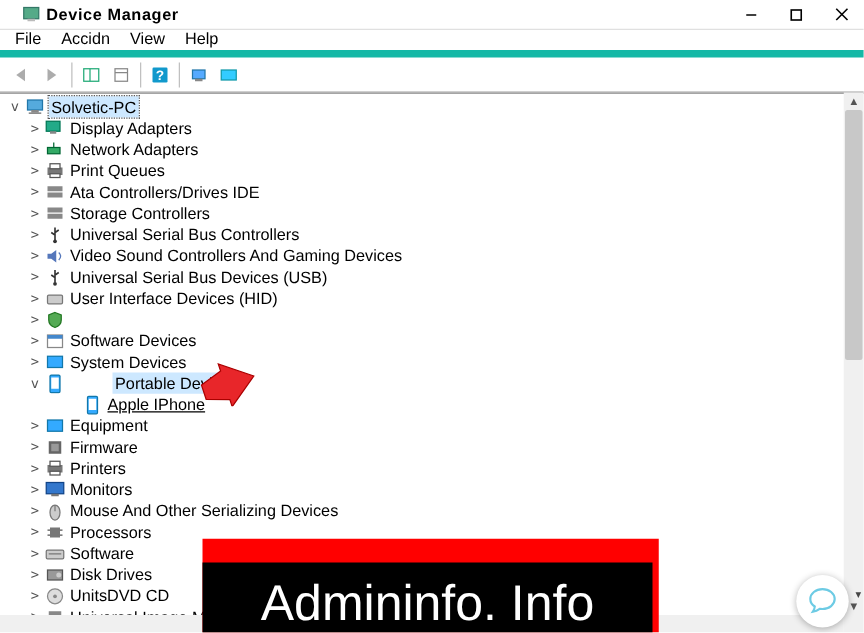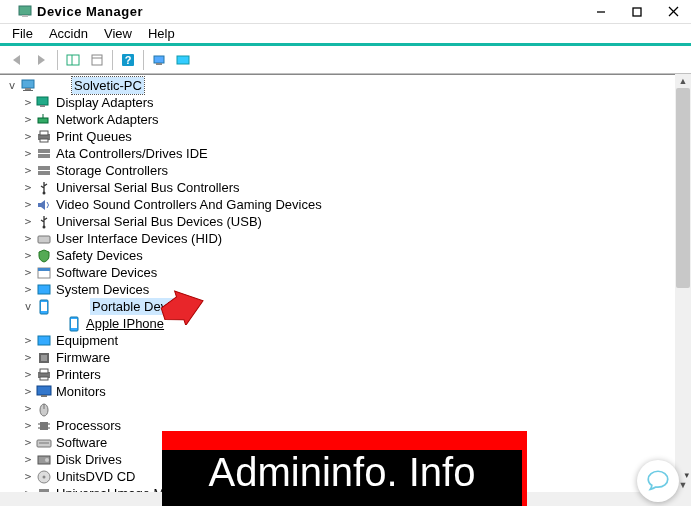--- a/index.html
+++ b/index.html
@@ -4,51 +4,51 @@
 <style>
 * { box-sizing: border-box; margin: 0; padding: 0; }
 body { width: 691px; height: 506px; font-family: "Segoe UI", Tahoma, sans-serif; font-size: 13px; background: #fff; position: relative; overflow: hidden; }
 
 .titlebar { height: 24px; display: flex; align-items: center; padding-left: 17px; border-bottom: 1px solid #e0e0e0; }
 .titlebar .ico { width: 16px; height: 16px; margin-right: 4px; display: inline-flex; align-items: center; justify-content: center; }
 .titlebar .title { font-weight: 600; letter-spacing: 0.5px; flex: 1; }
 .winbtns { display: flex; }
 .winbtn { width: 36px; height: 24px; display: flex; align-items: center; justify-content: center; font-family: Arial; font-size: 13px; }
 
-.menubar { height: 22px; display: flex; align-items: flex-end; padding-left: 6px; gap: 4px; border-bottom: 3px solid #14b8a6; }
+.menubar { height: 22px; display: flex; align-items: flex-end; padding-left: 6px; gap: 4px; border-bottom: 6px solid #14b8a6; }
 .menubar span { padding: 2px 6px; }
 
 .toolbar { height: 28px; display: flex; align-items: center; padding-left: 6px; border-bottom: 1px solid #c0c0c0; gap: 0; }
 .tbtn { width: 24px; height: 24px; display: flex; align-items: center; justify-content: center; border: 1px solid transparent; }
 .tbtn.disabled { opacity: 0.4; }
 .tsep { width: 1px; height: 20px; background: #c0c0c0; margin: 0 3px; }
 
 .tree-container { position: absolute; top: 74px; left: 0; right: 0; bottom: 14px; overflow: hidden; border-top: 1px solid #888; }
 .tree { padding: 2px 0 2px 4px; white-space: nowrap; }
 .node { display: flex; align-items: center; height: 17px; line-height: 17px; }
 .node .tw { width: 12px; text-align: center; font-size: 11px; color: #555; font-family: monospace; }
 .node .ico { width: 16px; height: 16px; margin: 0 3px 0 2px; display: inline-flex; align-items: center; justify-content: center; flex-shrink: 0; }
 .node .lbl { padding: 0 1px; }
-.node.root .lbl { background: #cde8ff; outline: 1px dotted #555; padding: 0 2px; margin-left: 33px; }
+.node.root .lbl { background: #cde8ff; outline: 1px dotted #555; padding: 0 2px; }
 .node.highlight .lbl { background: #cde8ff; padding: 0 2px; margin-left: 35px; }
 .lvl0 { padding-left: 2px; }
 .lvl1 { padding-left: 18px; }
 .lvl2 { padding-left: 48px; text-decoration: underline; }
 
 .vscroll { position: absolute; top: 74px; right: 0; bottom: 14px; width: 16px; background: #f0f0f0; }
 .vscroll .thumb { position: absolute; top: 14px; left: 1px; right: 1px; height: 200px; background: #c8c8c8; border-radius: 2px; }
 .vscroll .arr { position: absolute; left: 0; right: 0; height: 14px; display: flex; align-items: center; justify-content: center; font-size: 9px; color: #555; }
 .vscroll .up { top: 0; } .vscroll .dn { bottom: 0; }
 .hscroll { position: absolute; left: 0; right: 16px; bottom: 0; height: 14px; background: #f0f0f0; }
 .corner { position: absolute; right: 0; bottom: 0; width: 16px; height: 14px; background: #f0f0f0; }
 
 .arrow-annot { position: absolute; left: 160px; top: 289px; pointer-events: none; }
 
 .watermark { position: absolute; left: 162px; bottom: 0; width: 365px; height: 75px; background: #ff0000; display: flex; align-items: flex-end; pointer-events: none; }
-.watermark .inner { width: 360px; height: 56px; background: #000; color: #fff; font-size: 40px; font-weight: 400; font-family: Arial, sans-serif; letter-spacing: 0; display: flex; align-items: flex-start; justify-content: center; }
+.watermark .inner { width: 360px; height: 56px; background: #000; color: #fff; font-size: 40px; font-weight: 400; font-family: Arial, sans-serif; letter-spacing: 0; display: flex; align-items: flex-end; justify-content: center; }
 
 .chat-bubble { position: absolute; right: 12px; bottom: 4px; width: 42px; height: 42px; border-radius: 50%; background: #fff; box-shadow: 0 1px 6px rgba(0,0,0,0.3); display: flex; align-items: center; justify-content: center; }
 .chat-bubble svg { width: 26px; height: 26px; }
 .chat-drop { position: absolute; right: 2px; bottom: 26px; font-size: 9px; color: #444; }
 </style>
 </head>
 <body>
 
 <div class="titlebar">
   <span class="ico">
@@ -233,21 +233,20 @@
         </span>
         <span class="lbl">User Interface Devices (HID)</span>
       </div>
       <div class="node lvl1">
         <span class="tw">&gt;</span>
         <span class="ico">
           <svg width="16" height="16">
             <path d="M8 2l5 2v4c0 3-2 5-5 6-3-1-5-3-5-6V4z" fill="#5a5" stroke="#272"></path>
           </svg>
         </span>
-        <span class="lbl">Safety Devices</span>
       </div>
       <div class="node lvl1">
         <span class="tw">&gt;</span>
         <span class="ico">
           <svg width="16" height="16">
             <rect x="2" y="3" width="12" height="10" fill="#fff" stroke="#888"></rect>
             <rect x="2" y="3" width="12" height="3" fill="#48c"></rect>
           </svg>
         </span>
         <span class="lbl">Software Devices</span>
@@ -322,20 +321,21 @@
         <span class="lbl">Monitors</span>
       </div>
       <div class="node lvl1">
         <span class="tw">&gt;</span>
         <span class="ico">
           <svg width="16" height="16">
             <ellipse cx="8" cy="9" rx="4" ry="6" fill="#ccc" stroke="#777"></ellipse>
             <line x1="8" y1="3" x2="8" y2="8" stroke="#777"></line>
           </svg>
         </span>
+        <span class="lbl">Mouse And Other Serializing Devices</span>
       </div>
       <div class="node lvl1">
         <span class="tw">&gt;</span>
         <span class="ico">
           <svg width="16" height="16">
             <rect x="4" y="4" width="8" height="8" fill="#777"></rect>
             <line x1="2" y1="6" x2="4" y2="6" stroke="#555"></line>
             <line x1="2" y1="10" x2="4" y2="10" stroke="#555"></line>
             <line x1="12" y1="6" x2="14" y2="6" stroke="#555"></line>
             <line x1="12" y1="10" x2="14" y2="10" stroke="#555"></line>

